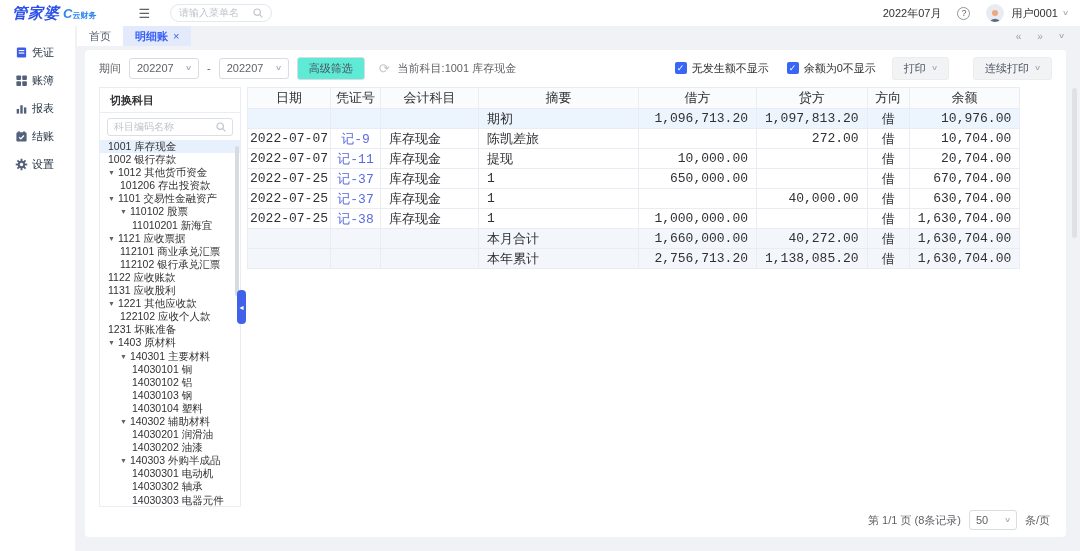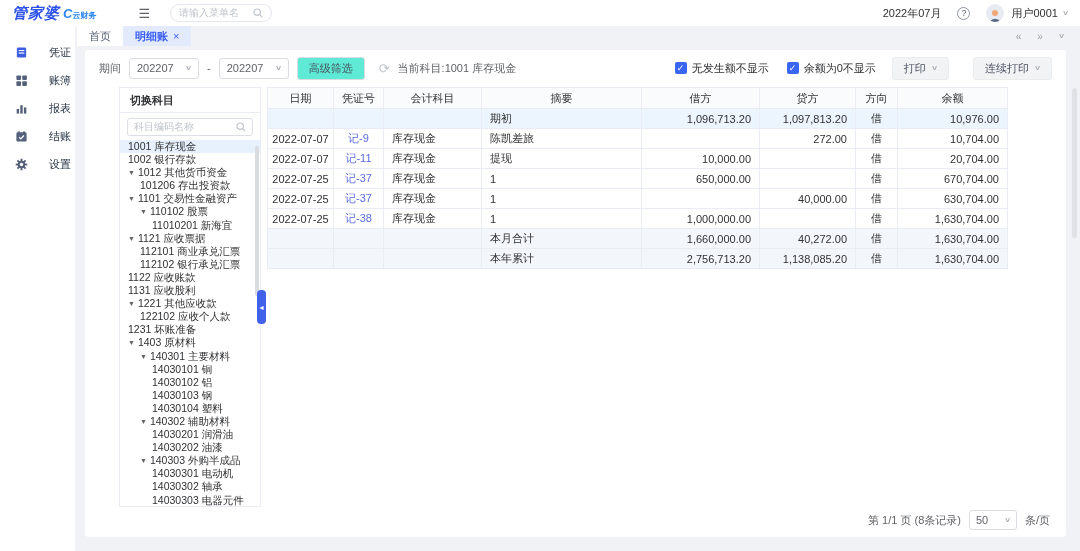--- a/index.html
+++ b/index.html
@@ -23,21 +23,21 @@
   .fsp { flex:1; }
   .period-txt { color:#303133; font-size:11px; }
   .help { width:13px; height:13px; border:1px solid #9096a0; border-radius:50%; color:#606266;
     font-size:9px; line-height:11px; text-align:center; margin-left:16px; cursor:pointer; }
   .avatar { width:18px; height:18px; border-radius:50%; background:#e8ecf2; margin-left:16px;
     overflow:hidden; display:flex; align-items:flex-end; justify-content:center; cursor:pointer; }
   .usermenu { display:flex; align-items:center; gap:5px; margin-left:7px; cursor:pointer; color:#303133; }
   .caret { font-size:7px; color:#a0a4ad; transform:scaleX(1.4); }
   
   .sidebar { position:absolute; top:26px; left:0; bottom:0; width:75px; background:#fff; z-index:4; padding-top:12px; }
-  .side-item { display:flex; align-items:center; gap:21px; height:28px; padding-left:15px;
+  .side-item { display:flex; align-items:center; gap:4px; height:28px; padding-left:15px;
     font-size:11px; color:#1f2d3d; cursor:pointer; }
   .side-item svg { flex:0 0 auto; }
   
   .main { position:absolute; left:75px; top:26px; right:0; bottom:0; }
   .tabbar { height:20px; display:flex; align-items:stretch; padding-left:2px; position:relative; }
   .tab { padding:0 12px; background:#fff; color:#515a6e; font-size:11px; display:flex;
     align-items:center; gap:5px; margin-right:0; cursor:pointer; }
   .tab.active { background:#e2eafb; color:#3a5ff5; font-weight:bold; }
   .tab-close { color:#3a5ff5; font-size:11px; font-weight:normal; }
   .tab-ctrls { position:absolute; right:16px; top:0; bottom:0; display:flex; gap:16px;
@@ -50,37 +50,37 @@
     display:flex; align-items:center; justify-content:space-between; padding:0 7px; color:#606266; cursor:pointer; }
   .btn { height:23px; padding:0 11px; border:1px solid #d9dce3; border-radius:3px; background:#5eead4;
     color:#4a5160; display:flex; align-items:center; gap:6px; cursor:pointer; }
   .btn.gray { background:#f2f3f5; border-color:#ebecee; }
   .refresh { color:#c3c7cf; font-size:13px; margin-left:6px; cursor:pointer; }
   .cbx-wrap { display:flex; align-items:center; gap:5px; color:#303133; cursor:pointer; margin-left:10px; }
   .cbx { width:12px; height:12px; background:#3a66f5; border-radius:2px; color:#fff; font-size:9px;
     line-height:12px; text-align:center; }
   
   .cardbody { position:absolute; top:37px; left:14px; right:14px; bottom:30px; display:flex; gap:6px; }
-  .tree-panel { width:142px; border:1px solid #e9ecf2; display:flex; flex-direction:column; position:relative;margin-left:20px; }
+  .tree-panel { width:142px; border:1px solid #e9ecf2; display:flex; flex-direction:column; position:relative; }
   .tree-title { height:25px; line-height:25px; padding-left:10px; font-weight:bold; color:#303133;
     border-bottom:1px solid #e9ecf2; }
   .tree-search { margin:5px 7px 4px; height:18px; border:1px solid #dcdfe6; border-radius:3px;
     display:flex; align-items:center; justify-content:space-between; padding:0 6px; cursor:text; }
   .tree-search .ph { color:#c0c4cc; font-size:10px; }
   .tree-list { flex:1; overflow:hidden; font-size:10.5px; color:#303133; }
   .tree-item { height:13.1px; line-height:13.1px; white-space:nowrap; cursor:pointer;
     display:flex; align-items:center; overflow:hidden; }
   .tree-item.selected { background:#e7f1fd; }
   .tree-arrow { font-size:7px; color:#606266; margin-right:3px; }
   .tree-scroll { position:absolute; right:1px; top:58px; width:4px; height:150px; background:#d8dbe0; border-radius:2px; }
   .collapse-handle { position:absolute; right:-6px; top:202px; width:9px; height:34px; background:#4161ea;
     border-radius:4px; color:#fff; font-size:8px; display:flex; align-items:center; justify-content:center;
     z-index:3; cursor:pointer; }
   .table-area { flex:1; position:relative; }
-  table { border-collapse:collapse; table-layout:fixed; font-size:11px; color:#303133; }
+  table { border-collapse:collapse; table-layout:fixed; font-size:13px; color:#303133;font-family:Liberation Mono, monospace; }
   th { background:#fafbfc; border:1px solid #e9ecf2; height:21px; font-weight:normal;
     text-align:center; padding:0 4px; overflow:hidden; white-space:nowrap; }
   td { border:1px solid #e9ecf2; height:20px; padding:0 8px; overflow:hidden; white-space:nowrap; }
   tr.opening td { background:#ecf4fd; }
   tr.summary td { background:#f3f6fb; }
   td.al-r { text-align:right; } td.al-c { text-align:center; padding:0 2px; } td.al-l { text-align:left; }
   .vlink { color:#5a6be0; cursor:pointer; }
   
   .pagination { position:absolute; right:16px; bottom:7px; display:flex; align-items:center; gap:8px; color:#606266; }
   .pg-select { height:20px; width:48px; border:1px solid #d9dce3; border-radius:3px; background:#fff;

